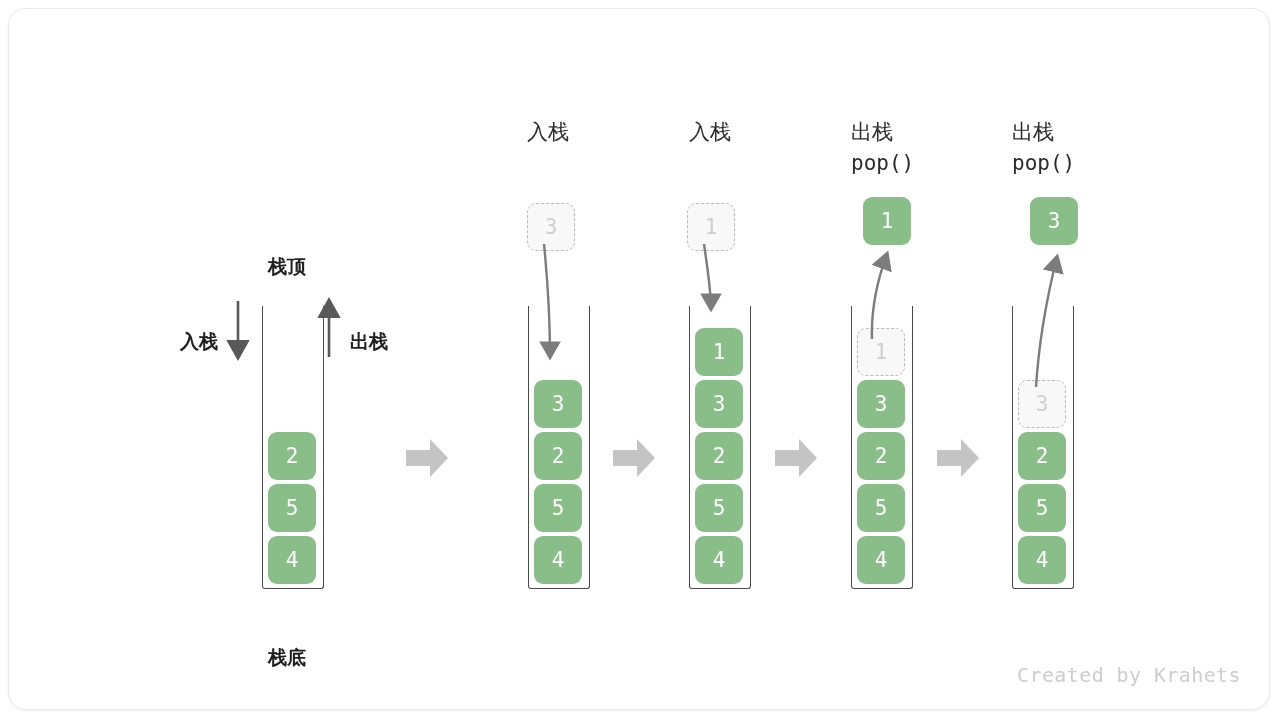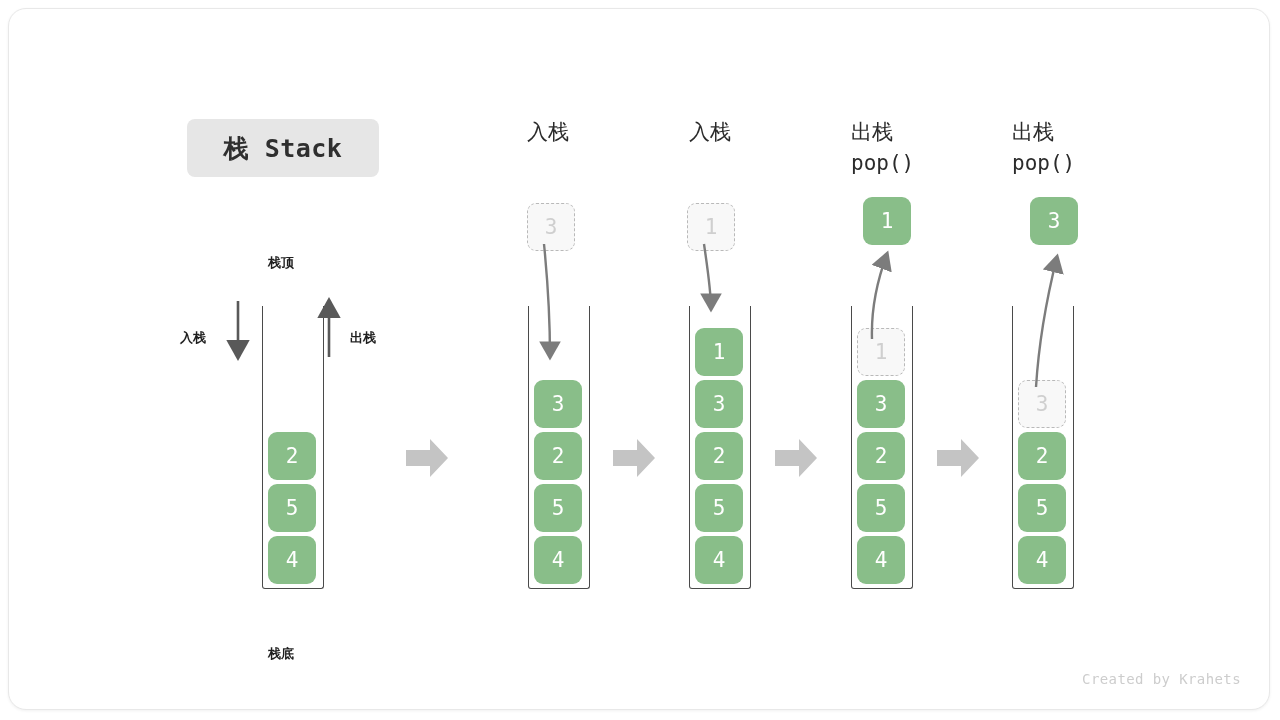--- a/index.html
+++ b/index.html
@@ -47,21 +47,21 @@
     font-size: 25px;
     font-weight: bold;
     color: #2f2f2f;
     letter-spacing: 0.5px;
   }
 
   
   .cn-label {
     position: absolute;
     font-family: "DejaVu Sans", "Liberation Sans", sans-serif;
-    font-size: 13px;
+    font-size: 19px;
     font-weight: bold;
     color: #1f1f1f;
     white-space: nowrap;
   }
 
   
   .col-head {
     position: absolute;
     width: 170px;
     text-align: left;
@@ -136,34 +136,31 @@
     height: 702px;
     pointer-events: none;
   }
 
   
   #footer {
     position: absolute;
     right: 28px;
     bottom: 22px;
     font-family: "DejaVu Sans Mono", "Liberation Mono", monospace;
-    font-size: 14px;
+    font-size: 20px;
     color: #cdcdcd;
     letter-spacing: 0.4px;
     text-align: center;
   }
 </style>
 </head>
 <body>
 
 <div id="card">
 
-  <div id="title-pill">
-    <span class="t">栈 Stack</span>
-  </div>
 
   <div class="cn-label" style="left:259px; top:245px;">栈顶</div>
 
   <div class="cn-label" style="left:171px; top:320px;">入栈</div>
 
   <div class="cn-label" style="left:341px; top:320px;">出栈</div>
 
   <div class="stack-frame" style="left:253px; top:297px; height:283px;"></div>
 
   <div class="box filled" style="left:259px; top:423px;">

